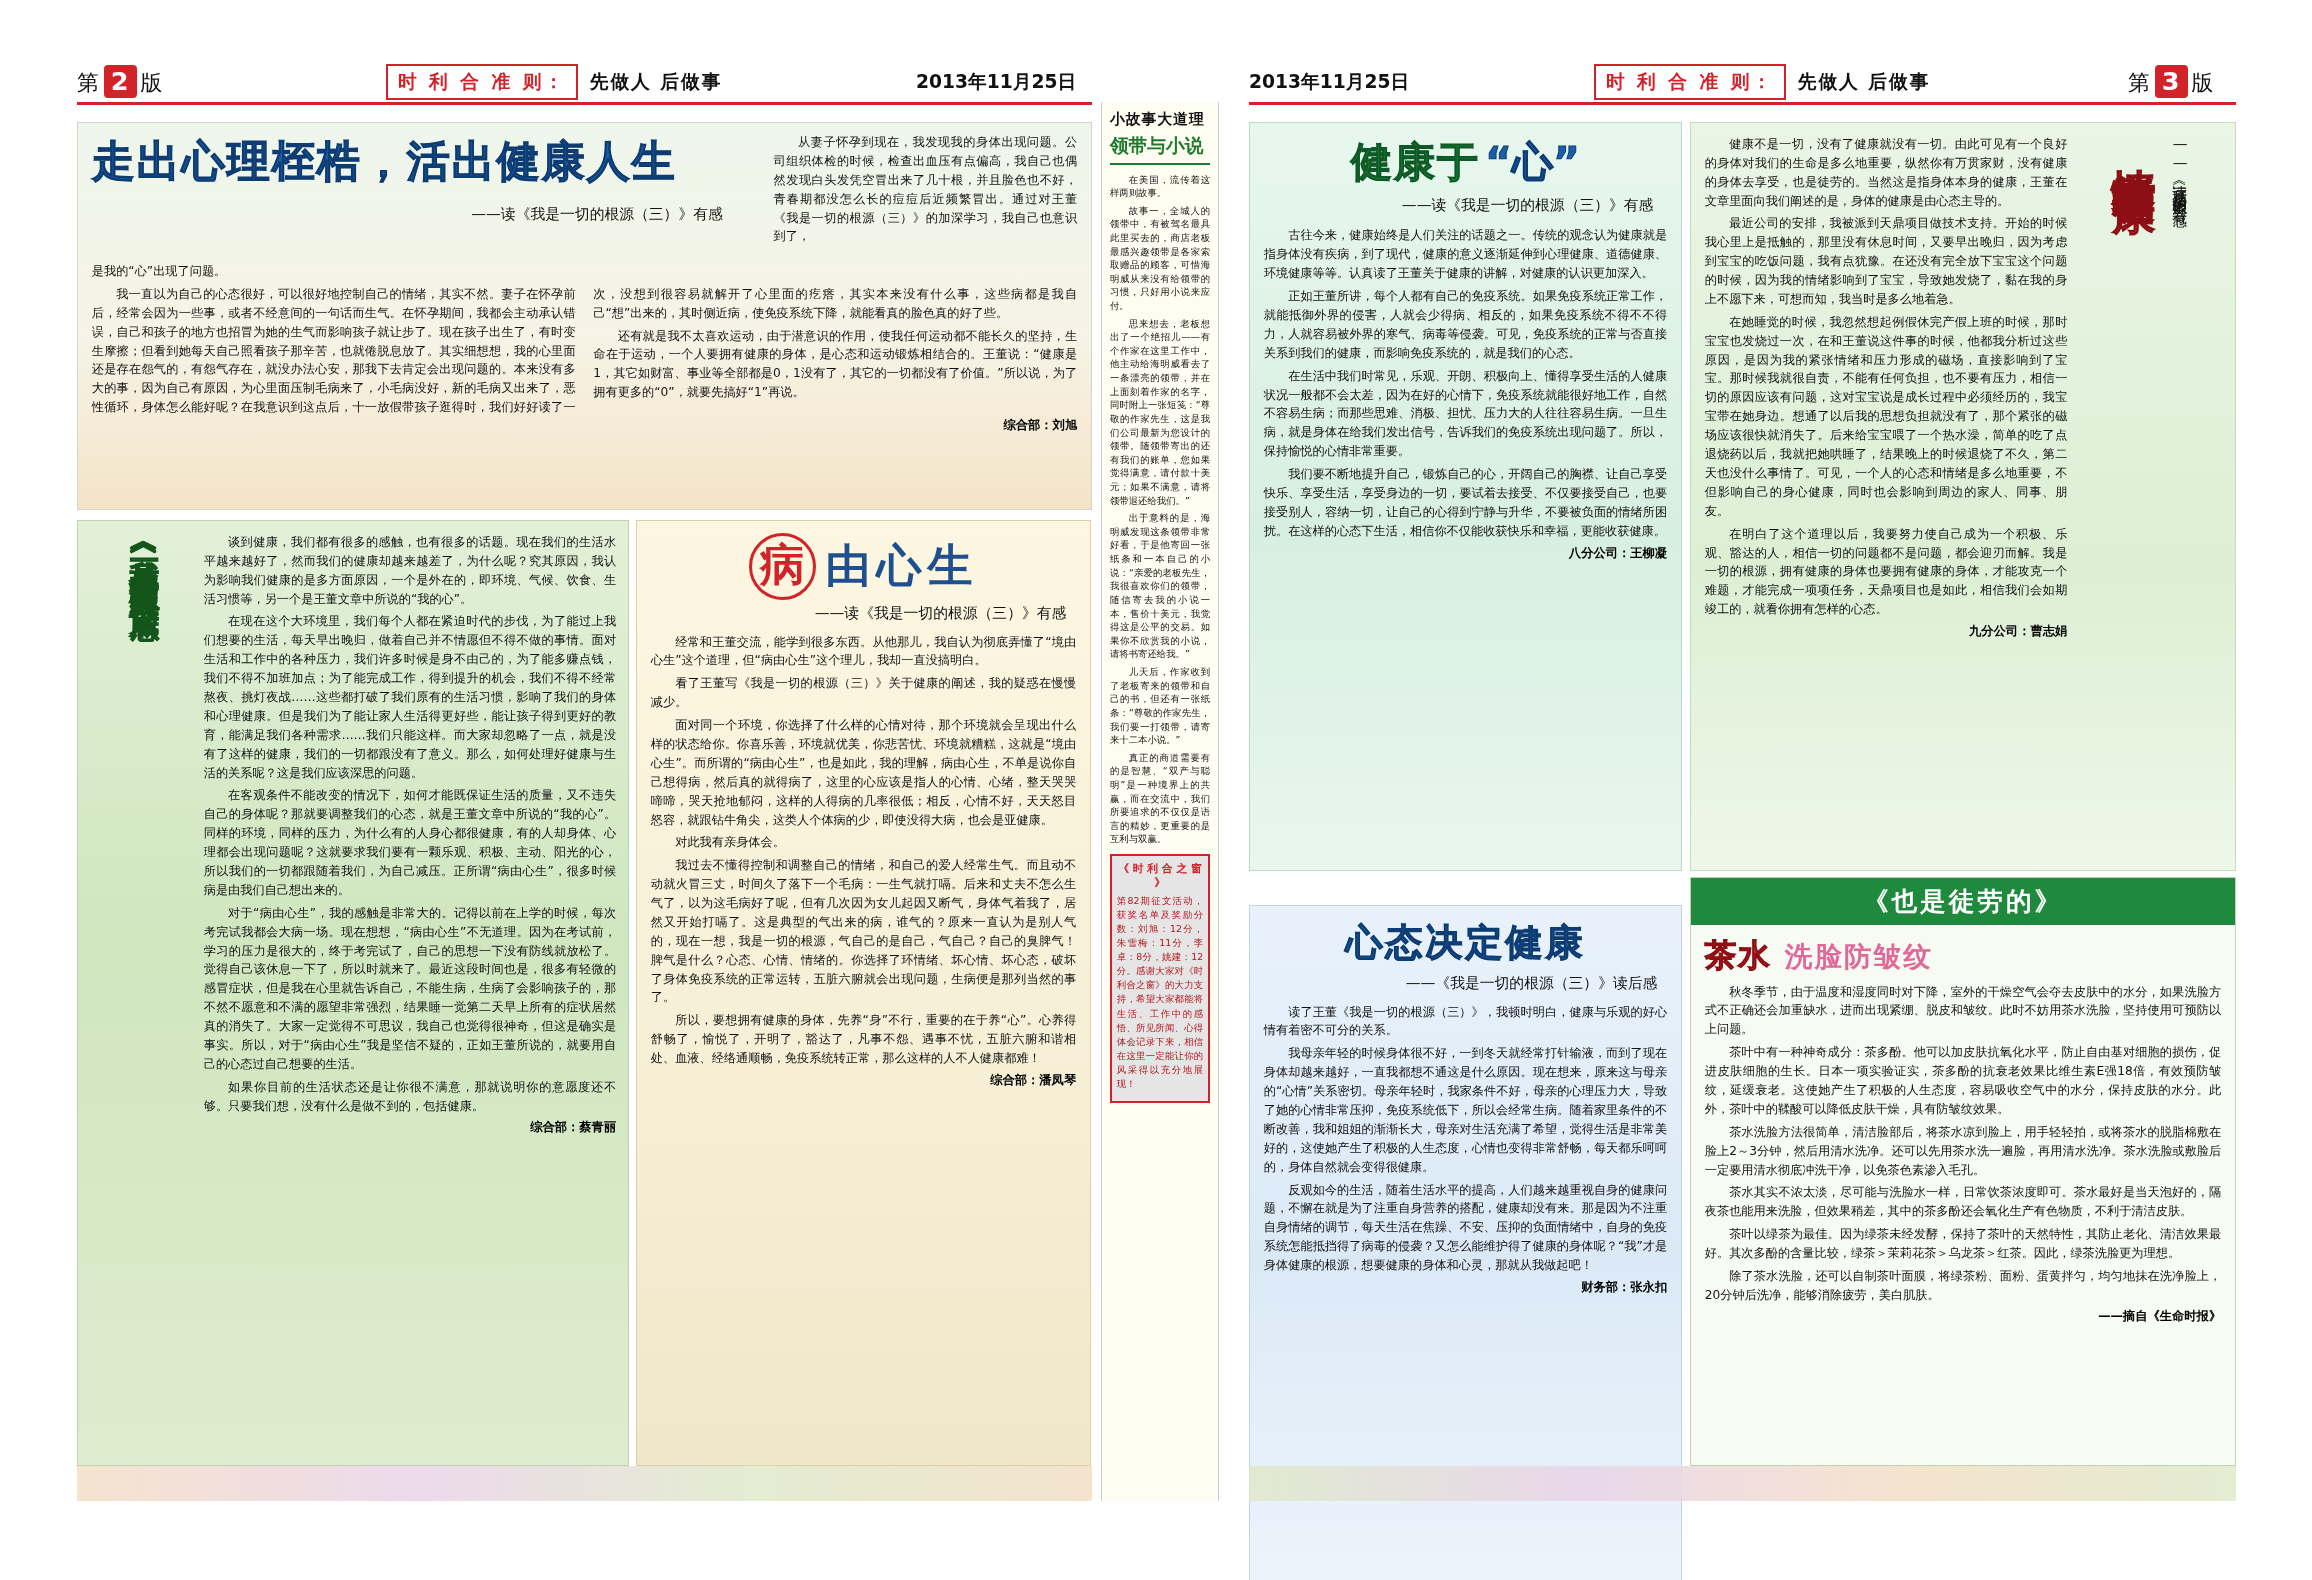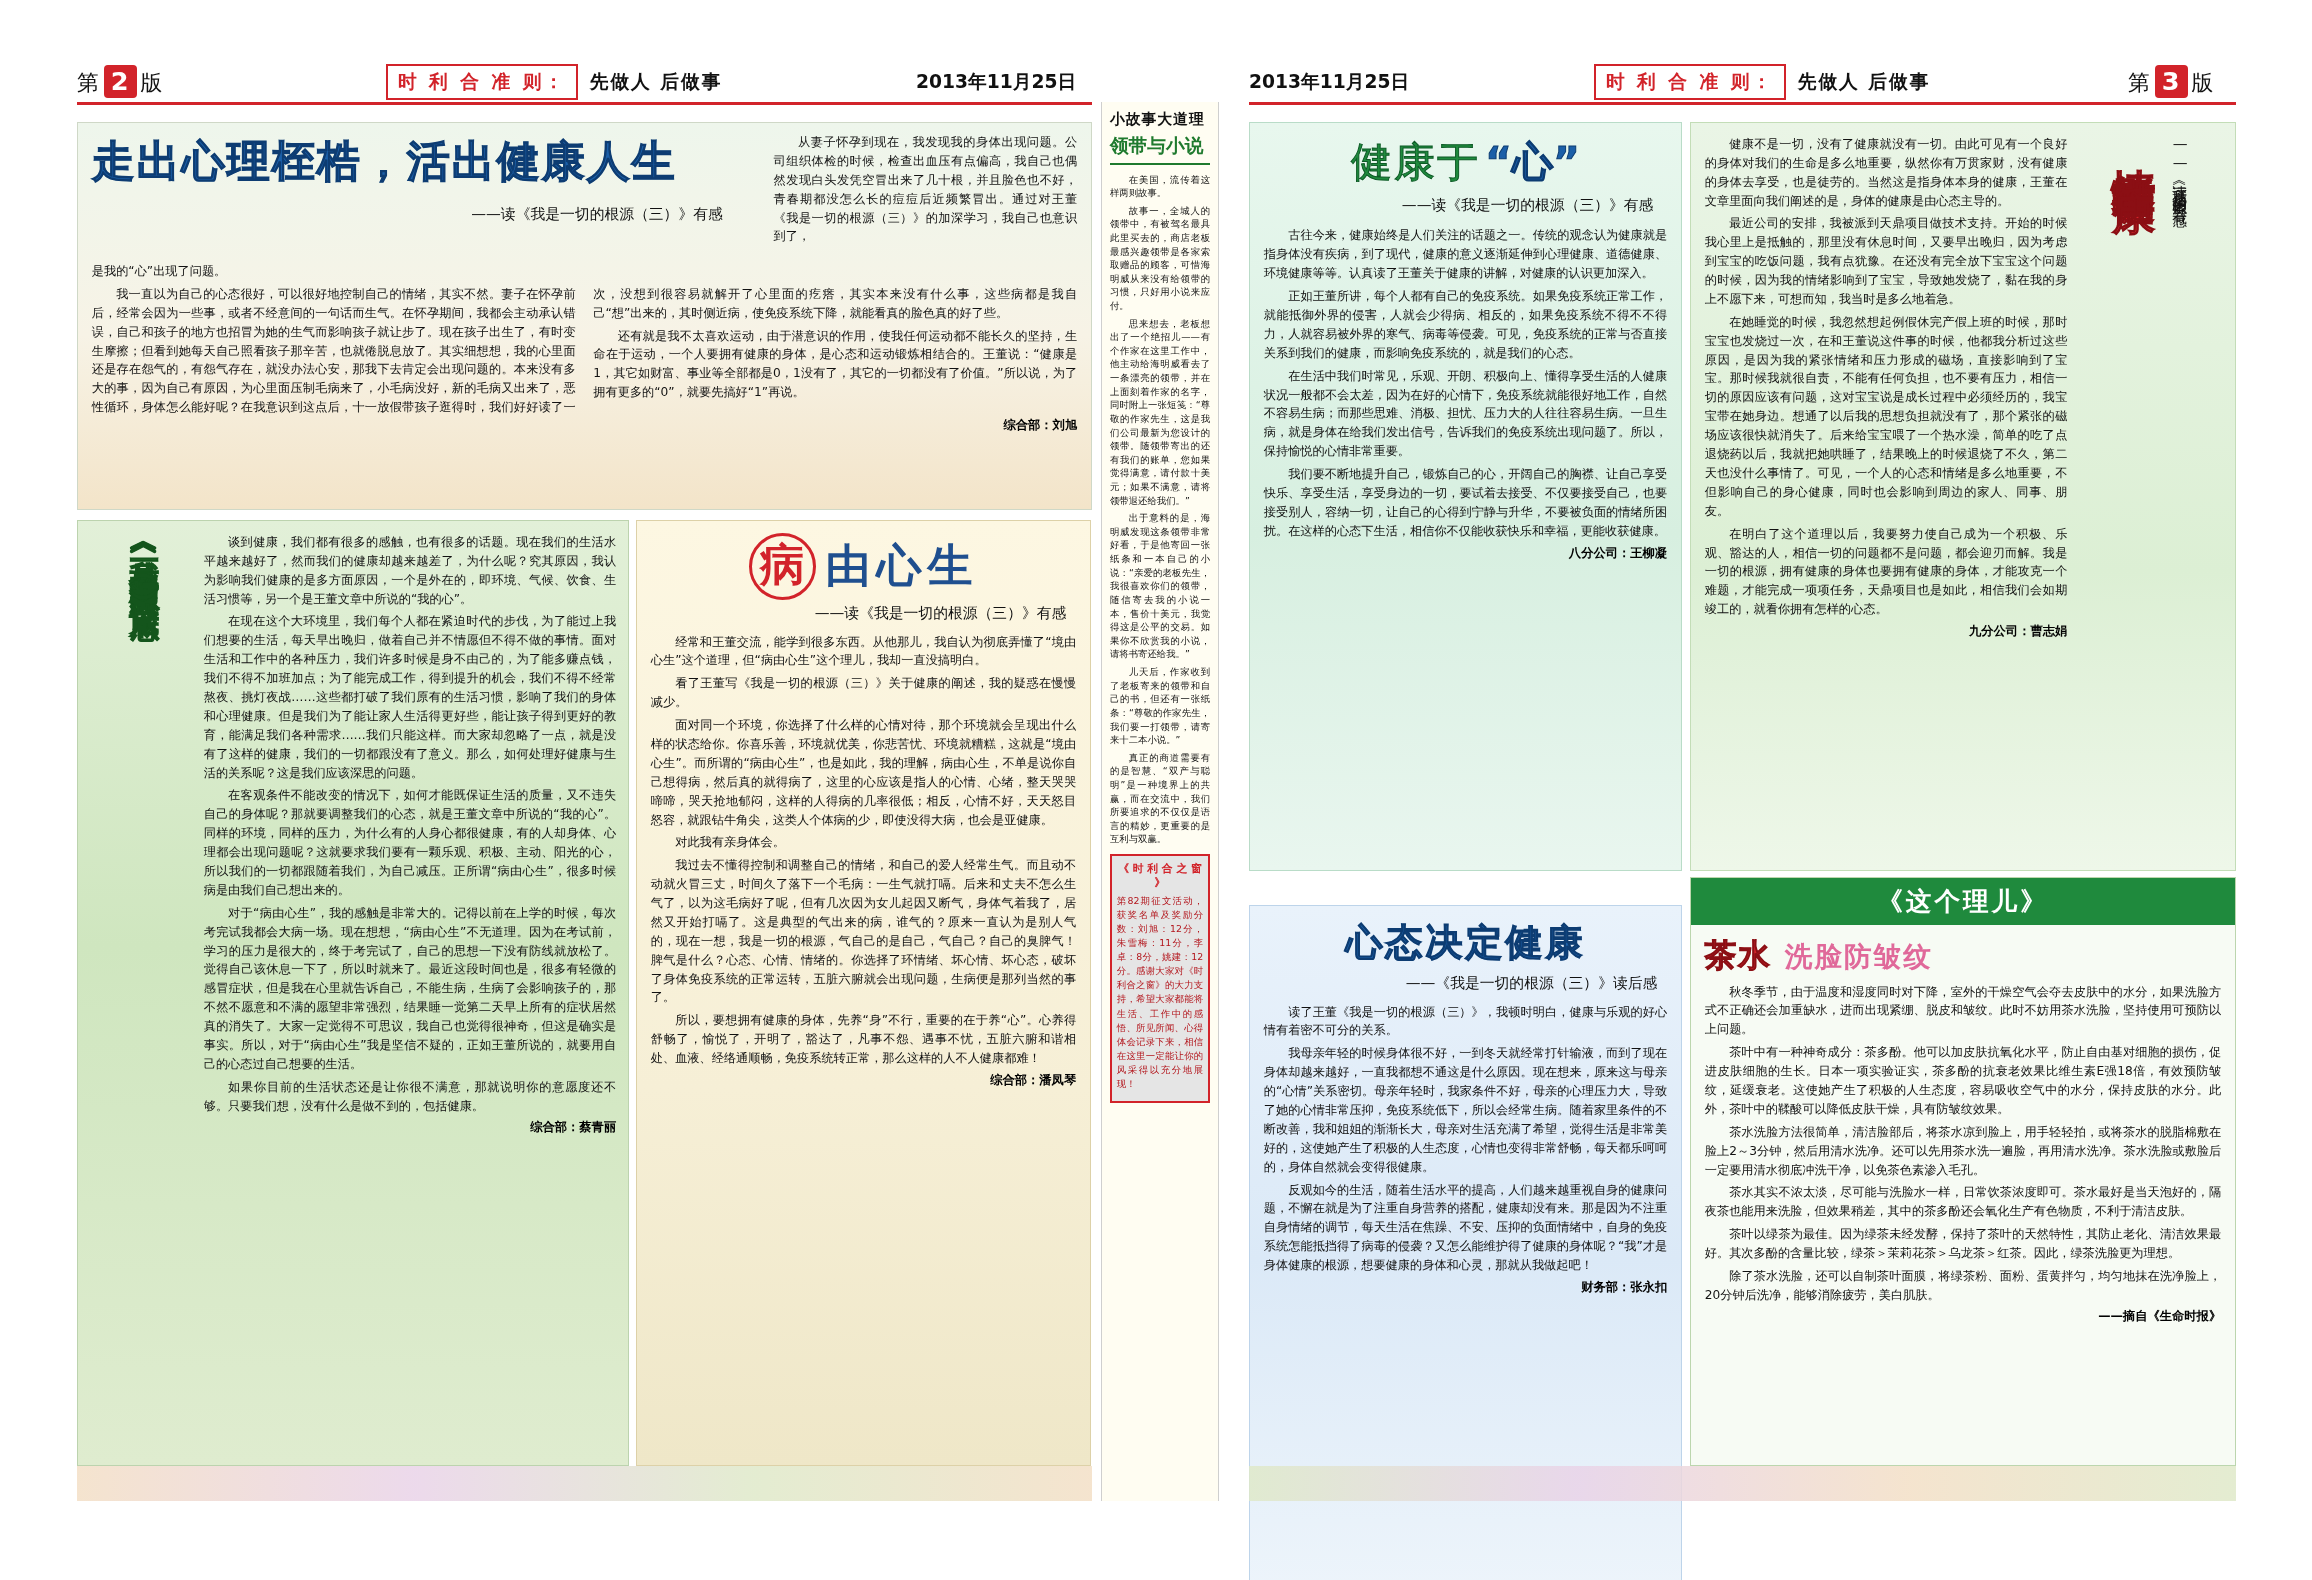--- a/index.html
+++ b/index.html
@@ -155,21 +155,21 @@
     <div style="margin-top:7.9px;border:2px solid #d2232a;background:#e5e5e5;padding:5.9px 4.9px;">
       <div style="font-size:10.8px;font-weight:bold;color:#d2232a;text-align:center;margin-bottom:3.9px;">《 时 利 合 之 窗 》</div>
       <p class="body" style="font-size:9.4px;line-height:1.5;color:#b3161d;text-indent:0;">第82期征文活动，获奖名单及奖励分数：刘旭：12分，朱雪梅：11分，李卓：8分，姚建：12分。感谢大家对《时利合之窗》的大力支持，希望大家都能将生活、工作中的感悟、所见所闻、心得体会记录下来，相信在这里一定能让你的风采得以充分地展现！</p>
     </div>
   </div>
 
   <div class="block" style="left:1249px;top:122px;width:433px;height:749px;
               background:linear-gradient(180deg,#e8f7ee 0%,#d7efe0 55%,#e9f6ef 100%);
               border:1px solid #b9dcc8;padding:11.8px 13.8px;">
     <div style="text-align:center;">
-      <span style="font-size:41px;font-weight:normal;color:#1f8a3d;-webkit-text-stroke:1px #0d5a26;letter-spacing:2px;">健康于</span>
+      <span style="font-size:41px;font-weight:bold;color:#1f8a3d;-webkit-text-stroke:1px #0d5a26;letter-spacing:2px;">健康于</span>
       <span style="font-size:41px;font-weight:bold;color:#1b5fa8;-webkit-text-stroke:1px #0d3c72;">“心”</span>
     </div>
     <div class="subtitle" style="margin:5.9px 13.8px 11.8px 0;">——读《我是一切的根源（三）》有感</div>
     <p class="body">古往今来，健康始终是人们关注的话题之一。传统的观念认为健康就是指身体没有疾病，到了现代，健康的意义逐渐延伸到心理健康、道德健康、环境健康等等。认真读了王董关于健康的讲解，对健康的认识更加深入。</p>
     <p class="body">正如王董所讲，每个人都有自己的免疫系统。如果免疫系统正常工作，就能抵御外界的侵害，人就会少得病、相反的，如果免疫系统不得不不得力，人就容易被外界的寒气、病毒等侵袭。可见，免疫系统的正常与否直接关系到我们的健康，而影响免疫系统的，就是我们的心态。</p>
     <p class="body">在生活中我们时常见，乐观、开朗、积极向上、懂得享受生活的人健康状况一般都不会太差，因为在好的心情下，免疫系统就能很好地工作，自然不容易生病；而那些思难、消极、担忧、压力大的人往往容易生病。一旦生病，就是身体在给我们发出信号，告诉我们的免疫系统出现问题了。所以，保持愉悦的心情非常重要。</p>
     <p class="body">我们要不断地提升自己，锻炼自己的心，开阔自己的胸襟、让自己享受快乐、享受生活，享受身边的一切，要试着去接受、不仅要接受自己，也要接受别人，容纳一切，让自己的心得到宁静与升华，不要被负面的情绪所困扰。在这样的心态下生活，相信你不仅能收获快乐和幸福，更能收获健康。</p>
     <div class="sign">八分公司：王柳凝</div>
   </div>
 
@@ -198,21 +198,21 @@
       <span style="font-size:37px;font-weight:bold;color:#1b5fa8;-webkit-text-stroke:1px #0d3c72;letter-spacing:3px;">心态决定健康</span>
     </div>
     <div class="subtitle" style="margin:5.9px 9.9px 9.9px 0;">——《我是一切的根源（三）》读后感</div>
     <p class="body">读了王董《我是一切的根源（三）》，我顿时明白，健康与乐观的好心情有着密不可分的关系。</p>
     <p class="body">我母亲年轻的时候身体很不好，一到冬天就经常打针输液，而到了现在身体却越来越好，一直我都想不通这是什么原因。现在想来，原来这与母亲的“心情”关系密切。母亲年轻时，我家条件不好，母亲的心理压力大，导致了她的心情非常压抑，免疫系统低下，所以会经常生病。随着家里条件的不断改善，我和姐姐的渐渐长大，母亲对生活充满了希望，觉得生活是非常美好的，这使她产生了积极的人生态度，心情也变得非常舒畅，每天都乐呵呵的，身体自然就会变得很健康。</p>
     <p class="body">反观如今的生活，随着生活水平的提高，人们越来越重视自身的健康问题，不懈在就是为了注重自身营养的搭配，健康却没有来。那是因为不注重自身情绪的调节，每天生活在焦躁、不安、压抑的负面情绪中，自身的免疫系统怎能抵挡得了病毒的侵袭？又怎么能维护得了健康的身体呢？“我”才是身体健康的根源，想要健康的身体和心灵，那就从我做起吧！</p>
     <div class="sign">财务部：张永扣</div>
   </div>
 
   <div class="block" style="left:1690px;top:877px;width:546px;height:589px;background:#f7fbf4;border:1px solid #bcd6ae;">
-    <div style="background:#1f8a3d;color:#fff;text-align:center;font-size:25.6px;font-weight:bold;letter-spacing:3px;padding:5.9px 0;">《这个理儿》</div>
+    <div style="background:#1f8a3d;color:#fff;text-align:center;font-size:25.6px;font-weight:bold;letter-spacing:3px;padding:5.9px 0;">《也是徒劳的》</div>
     <div style="padding:9.9px 13.8px;">
       <div style="margin-bottom:5.9px;">
         <span style="font-size:31.5px;font-weight:bold;color:#d2232a;-webkit-text-stroke:1px #8b0f14;letter-spacing:2px;">茶水</span>
         <span style="font-size:27.6px;font-weight:bold;color:#e0699a;letter-spacing:2px;margin-left:7.9px;">洗脸防皱纹</span>
       </div>
       <p class="body">秋冬季节，由于温度和湿度同时对下降，室外的干燥空气会夺去皮肤中的水分，如果洗脸方式不正确还会加重缺水，进而出现紧绷、脱皮和皱纹。此时不妨用茶水洗脸，坚持使用可预防以上问题。</p>
       <p class="body">茶叶中有一种神奇成分：茶多酚。他可以加皮肤抗氧化水平，防止自由基对细胞的损伤，促进皮肤细胞的生长。日本一项实验证实，茶多酚的抗衰老效果比维生素E强18倍，有效预防皱纹，延缓衰老。这使她产生了积极的人生态度，容易吸收空气中的水分，保持皮肤的水分。此外，茶叶中的鞣酸可以降低皮肤干燥，具有防皱纹效果。</p>
       <p class="body">茶水洗脸方法很简单，清洁脸部后，将茶水凉到脸上，用手轻轻拍，或将茶水的脱脂棉敷在脸上2～3分钟，然后用清水洗净。还可以先用茶水洗一遍脸，再用清水洗净。茶水洗脸或敷脸后一定要用清水彻底冲洗干净，以免茶色素渗入毛孔。</p>
       <p class="body">茶水其实不浓太淡，尽可能与洗脸水一样，日常饮茶浓度即可。茶水最好是当天泡好的，隔夜茶也能用来洗脸，但效果稍差，其中的茶多酚还会氧化生产有色物质，不利于清洁皮肤。</p>
       <p class="body">茶叶以绿茶为最佳。因为绿茶未经发酵，保持了茶叶的天然特性，其防止老化、清洁效果最好。其次多酚的含量比较，绿茶＞茉莉花茶＞乌龙茶＞红茶。因此，绿茶洗脸更为理想。</p>

